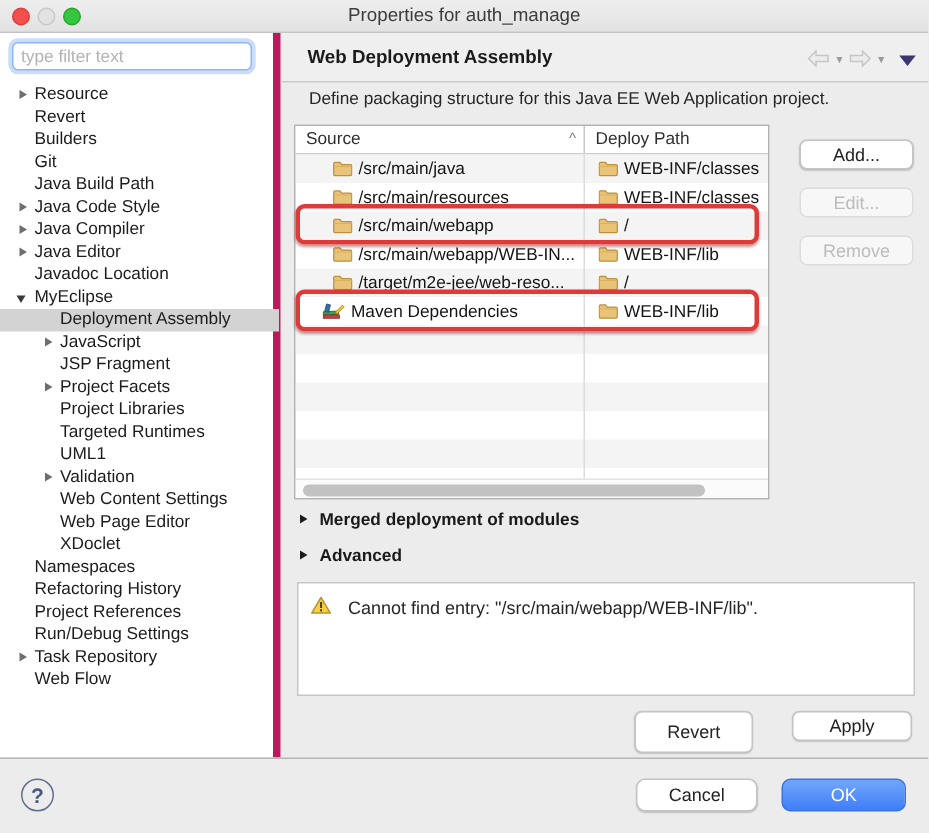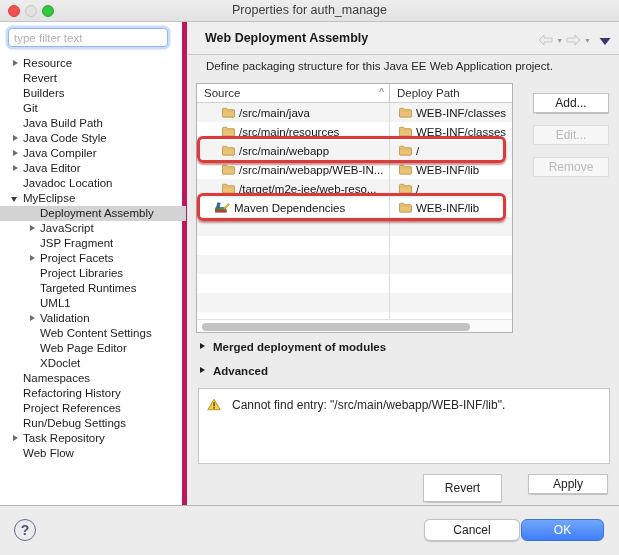--- a/index.html
+++ b/index.html
@@ -67,21 +67,21 @@
   .hthumb { position:absolute; left:5px; top:3px; width:268px; height:8px; background:#c2c2c2; border-radius:4px; }
 
   
   .hl-box { position:absolute; border:3px solid #dd3a3a; border-radius:6px;
     box-shadow:0 1.5px 2px rgba(120,20,20,.45); pointer-events:none; }
   .hl-1 { left:197px; top:136px; width:309px; height:27px; }
   .hl-2 { left:197px; top:193px; width:309px; height:28px; }
 
   
   .btn { font-family:"Liberation Sans",sans-serif; font-size:12px; color:#222;
-    background:#ffffff; border:1px solid #c3c3c3; border-radius:0;
+    background:#ffffff; border:1px solid #c3c3c3; border-radius:5px;
     box-shadow:0 0.5px 1px rgba(0,0,0,.18); text-align:center; }
   .btn:disabled, .btn.disabled { color:#bcbcbc; background:#f7f7f7; border-color:#dcdcdc; box-shadow:none; }
   .side-btn { position:absolute; left:345px; width:76px; height:20px; }
   .btn-add { top:71px; }  .btn-edit { top:103px; }  .btn-remove { top:135px; }
 
   
   .section-row { position:absolute; left:10px; display:flex; align-items:center; height:14px; }
   .sec-1 { top:318px; } .sec-2 { top:342px; }
   .sec-arrow { width:10px; height:10px; position:relative; }
   .sec-arrow::before { content:""; position:absolute; left:2px; top:1px;
@@ -96,21 +96,21 @@
 
   .btn-revert { position:absolute; left:235px; top:452px; width:79px; height:28px; }
   .btn-apply  { position:absolute; left:340px; top:452px; width:80px; height:20px; }
 
   
   .bottom-bar { position:absolute; left:0; top:505px; width:619px; height:50px;
     background:#ececec; border-top:1px solid #b5b5b5; }
   .help-btn { position:absolute; left:14px; top:13px; width:22px; height:22px; border-radius:50%;
     background:#ececec; border:1.5px solid #5f6f92; color:#45587e;
     font-size:14px; font-weight:bold; text-align:center; line-height:19px; }
-  .btn-cancel { position:absolute; left:424px; top:13px; width:96px; height:22px; border-radius:6px; }
+  .btn-cancel { position:absolute; left:424px; top:13px; width:81px; height:22px; border-radius:6px; }
   .btn-ok { position:absolute; left:521px; top:13px; width:83px; height:22px; border-radius:6px;
     background:linear-gradient(#71a7fb,#3f7ef8); border:1px solid #3a73e2; color:#fff;
     font-family:"Liberation Sans",sans-serif; font-size:12px; }
 </style>
 </head>
 <body>
 
 <div class="titlebar">
   <span class="light close"></span>
   <span class="light min"></span>

